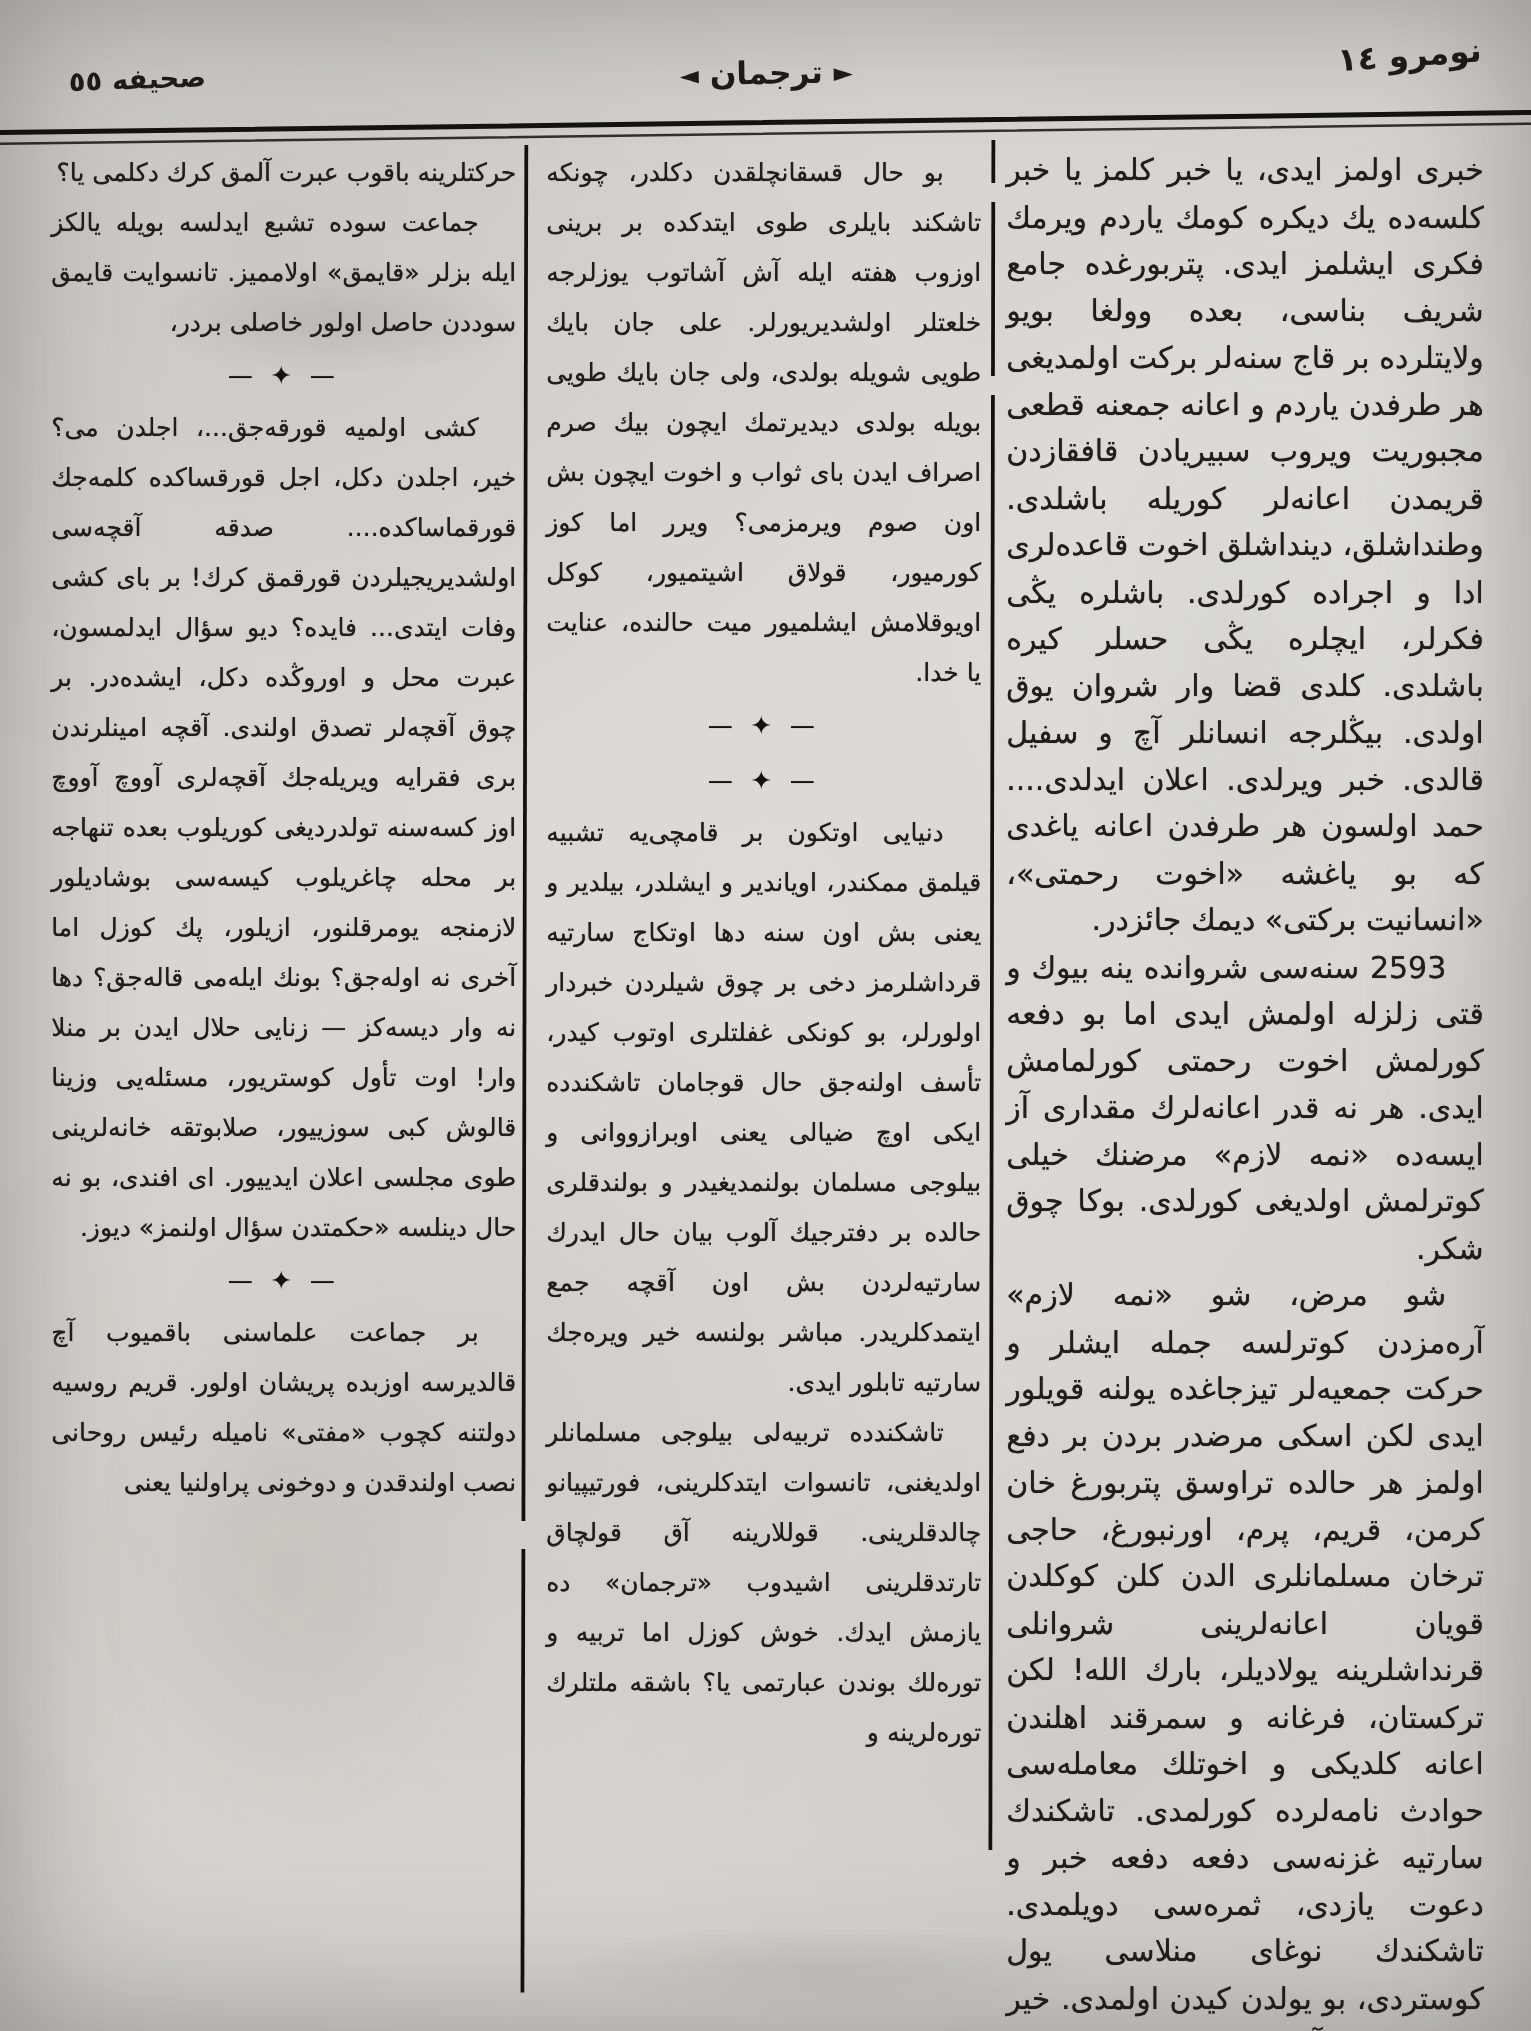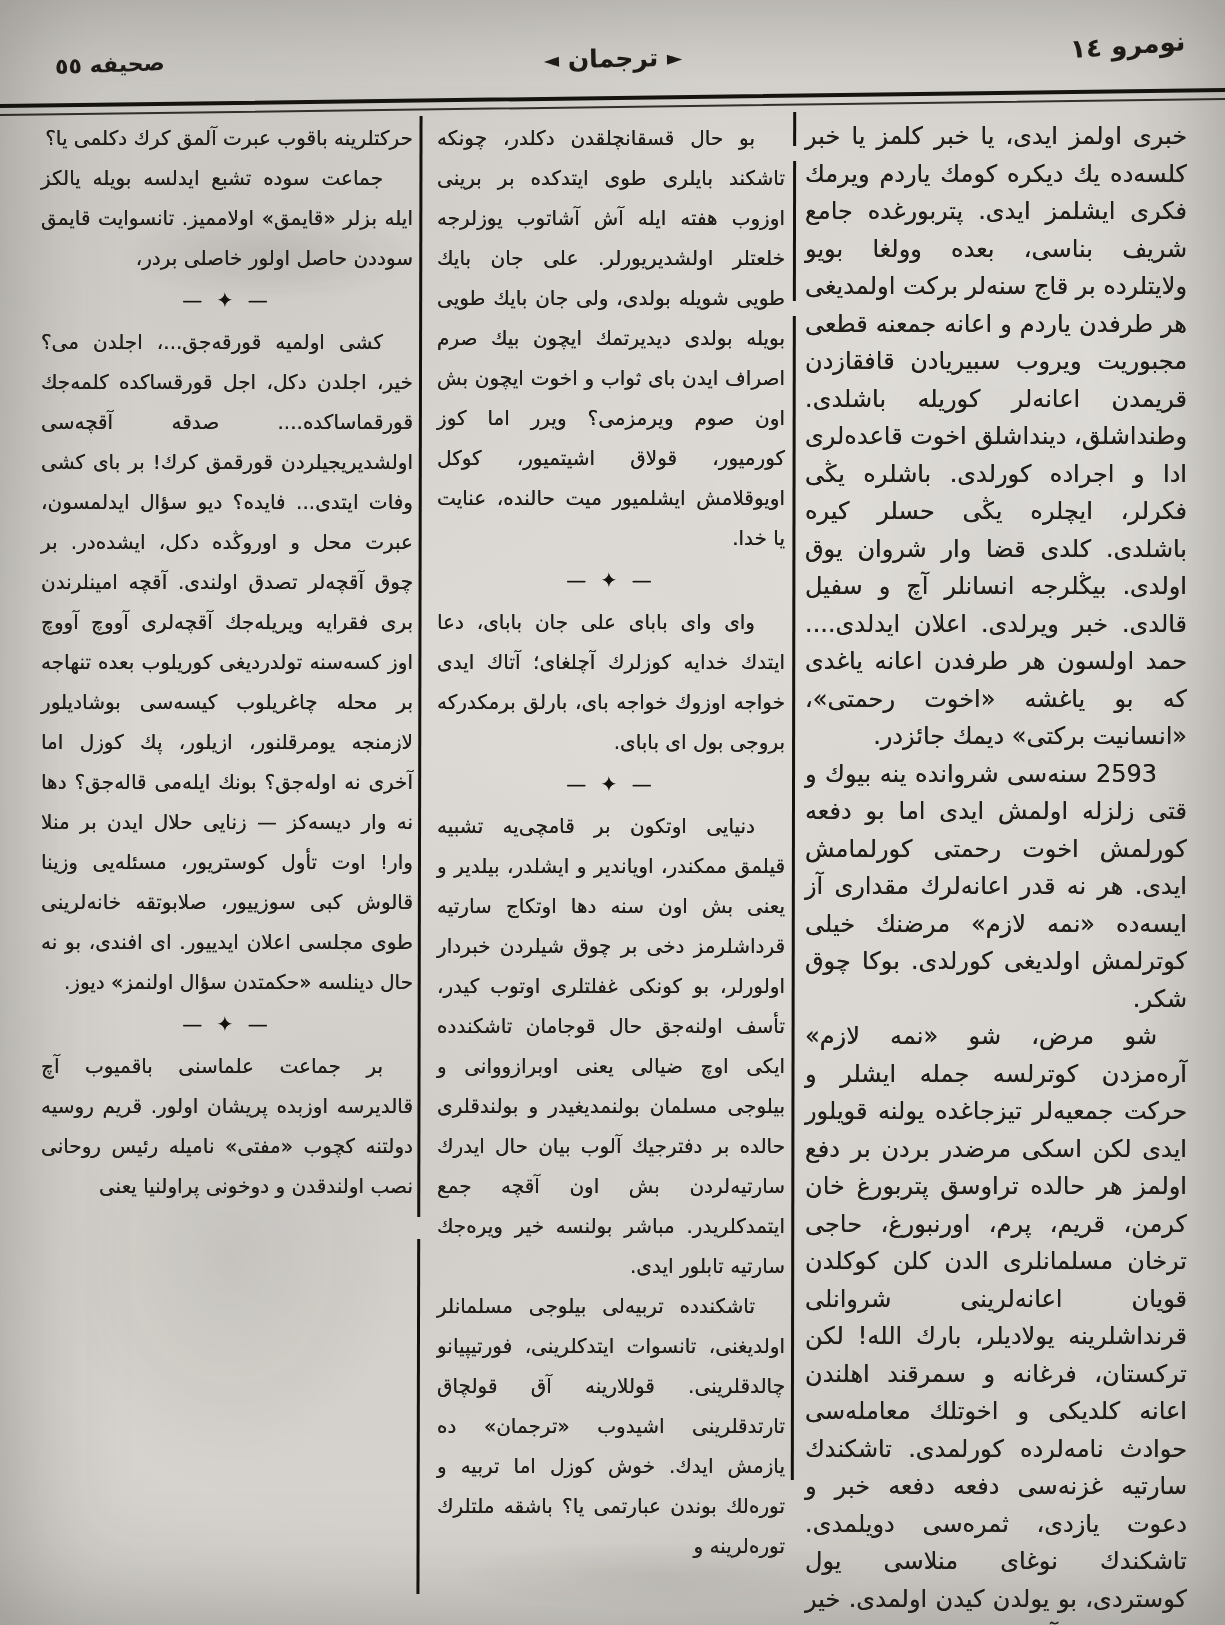--- a/index.html
+++ b/index.html
@@ -86,21 +86,20 @@
 <div id="vrule-b" class="vrule"></div>
 
 <div id="col-right" class="col">
     <p class="para">خبرى اولمز ايدى، يا خبر كلمز يا خبر كلسه‌ده يك ديكره كومك ياردم ويرمك فكرى ايشلمز ايدى. پتربورغده جامع شريف بناسى، بعده وولغا بويو ولايتلرده بر قاج سنه‌لر بركت اولمديغى هر طرفدن ياردم و اعانه جمعنه قطعى مجبوريت ويروب سبيريادن قافقازدن قريمدن اعانه‌لر كوريله باشلدى. وطنداشلق، دينداشلق اخوت قاعده‌لرى ادا و اجراده كورلدى. باشلره يڭى فكرلر، ايچلره يڭى حسلر كيره باشلدى. كلدى قضا وار شروان يوق اولدى. بيڭلرجه انسانلر آچ و سفيل قالدى. خبر ويرلدى. اعلان ايدلدى.... حمد اولسون هر طرفدن اعانه ياغدى كه بو ياغشه «اخوت رحمتى»، «انسانيت بركتى» ديمك جائزدر.</p>
     <p class="para indent">2593 سنه‌سى شروانده ينه بيوك و قتى زلزله اولمش ايدى اما بو دفعه كورلمش اخوت رحمتى كورلمامش ايدى. هر نه قدر اعانه‌لرك مقدارى آز ايسه‌ده «نمه لازم» مرضنك خيلى كوترلمش اولديغى كورلدى. بوكا چوق شكر.</p>
     <p class="para indent">شو مرض، شو «نمه لازم» آره‌مزدن كوترلسه جمله ايشلر و حركت جمعيه‌لر تيزجاغده يولنه قويلور ايدى لكن اسكى مرضدر بردن بر دفع اولمز هر حالده تراوسق پتربورغ خان كرمن، قريم، پرم، اورنبورغ، حاجى ترخان مسلمانلرى الدن كلن كوكلدن قويان اعانه‌لرينى شروانلى قرنداشلرينه يولاديلر، بارك الله! لكن تركستان، فرغانه و سمرقند اهلندن اعانه كلديكى و اخوتلك معامله‌سى حوادث نامه‌لرده كورلمدى. تاشكندك سارتيه غزنه‌سى دفعه دفعه خبر و دعوت يازدى، ثمره‌سى دويلمدى. تاشكندك نوغاى منلاسى يول كوستردى، بو يولدن كيدن اولمدى. خير اوله! بو حال آقچه يوقلغندن دكلدر.</p>
   </div>
 <div id="col-middle" class="col">
     <p class="para indent">بو حال قسقانچلقدن دكلدر، چونكه تاشكند بايلرى طوى ايتدكده بر برينى اوزوب هفته ايله آش آشاتوب يوزلرجه خلعتلر اولشديريورلر. على جان بايك طويى شويله بولدى، ولى جان بايك طويى بويله بولدى ديديرتمك ايچون بيك صرم اصراف ايدن باى ثواب و اخوت ايچون بش اون صوم ويرمزمى؟ ويرر اما كوز كورميور، قولاق اشيتميور، كوكل اويوقلامش ايشلميور ميت حالنده، عنايت يا خدا.</p>
     <div class="divider">— ✦ —</div>
-    <p class="para indent">واى واى باباى على جان باباى، دعا ايتدك خدايه كوزلرك آچلغاى؛ آتاك ايدى خواجه اوزوك خواجه باى، بارلق برمكدركه بروجى بول اى باباى.</p>
     <div class="divider">— ✦ —</div>
     <p class="para indent">دنيايى اوتكون بر قامچى‌يه تشبيه قيلمق ممكندر، اوياندير و ايشلدر، بيلدير و يعنى بش اون سنه دها اوتكاج سارتيه قرداشلرمز دخى بر چوق شيلردن خبردار اولورلر، بو كونكى غفلتلرى اوتوب كيدر، تأسف اولنه‌جق حال قوجامان تاشكندده ايكى اوچ ضيالى يعنى اوبرازووانى و بيلوجى مسلمان بولنمديغيدر و بولندقلرى حالده بر دفترجيك آلوب بيان حال ايدرك سارتيه‌لردن بش اون آقچه جمع ايتمدكلريدر. مباشر بولنسه خير ويره‌جك سارتيه تابلور ايدى.</p>
     <p class="para indent">تاشكندده تربيه‌لى بيلوجى مسلمانلر اولديغنى، تانسوات ايتدكلرينى، فورتيپيانو چالدقلرينى. قوللارينه آق قولچاق تارتدقلرينى اشيدوب «ترجمان» ده يازمش ايدك. خوش كوزل اما تربيه و توره‌لك بوندن عبارتمى يا؟ باشقه ملتلرك توره‌لرينه و</p>
   </div>
 <div id="col-left" class="col">
     <p class="para">حركتلرينه باقوب عبرت آلمق كرك دكلمى يا؟</p>
     <p class="para indent">جماعت سوده تشبع ايدلسه بويله يالكز ايله بزلر «قايمق» اولامميز. تانسوايت قايمق سوددن حاصل اولور خاصلى بردر،</p>
     <div class="divider">— ✦ —</div>
     <p class="para indent">كشى اولميه قورقه‌جق...، اجلدن مى؟ خير، اجلدن دكل، اجل قورقساكده كلمه‌جك قورقماساكده.... صدقه آقچه‌سى اولشديريجيلردن قورقمق كرك! بر باى كشى وفات ايتدى... فايده؟ ديو سؤال ايدلمسون، عبرت محل و اوروڭده دكل، ايشده‌در. بر چوق آقچه‌لر تصدق اولندى. آقچه امينلرندن برى فقرايه ويريله‌جك آقچه‌لرى آووچ آووچ اوز كسه‌سنه تولدرديغى كوريلوب بعده تنهاجه بر محله چاغريلوب كيسه‌سى بوشاديلور لازمنجه يومرقلنور، ازيلور، پك كوزل اما آخرى نه اوله‌جق؟ بونك ايله‌مى قاله‌جق؟ دها نه وار ديسه‌كز — زنايى حلال ايدن بر منلا وار! اوت تأول كوستريور، مسئله‌يى وزينا قالوش كبى سوزييور، صلابوتقه خانه‌لرينى طوى مجلسى اعلان ايدييور. اى افندى، بو نه حال دينلسه «حكمتدن سؤال اولنمز» ديوز.</p>
     <div class="divider">— ✦ —</div>

